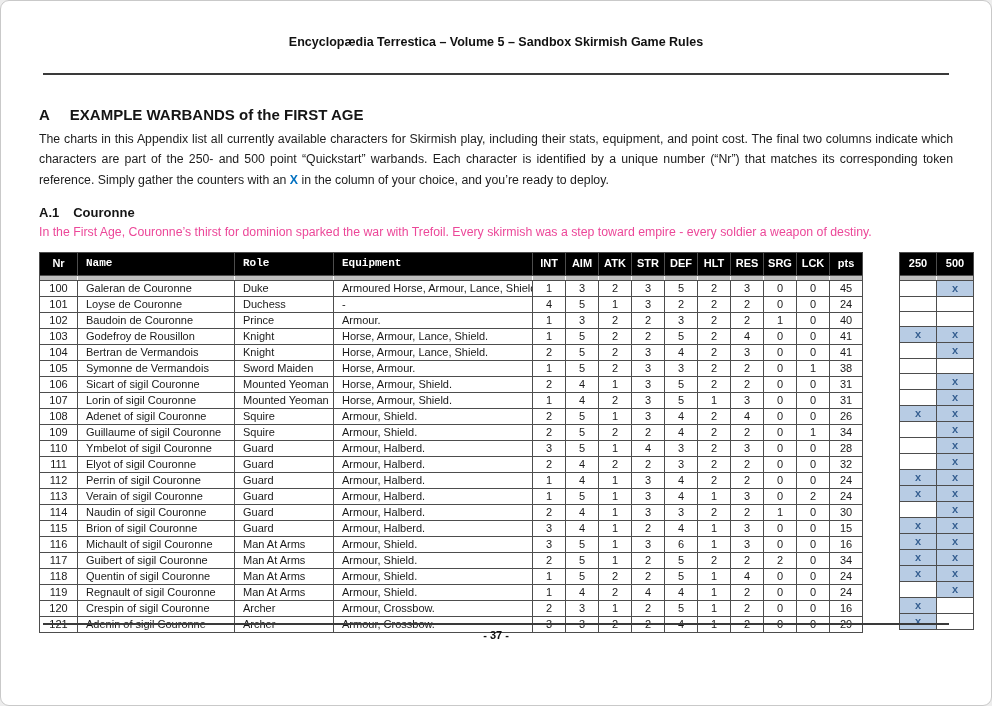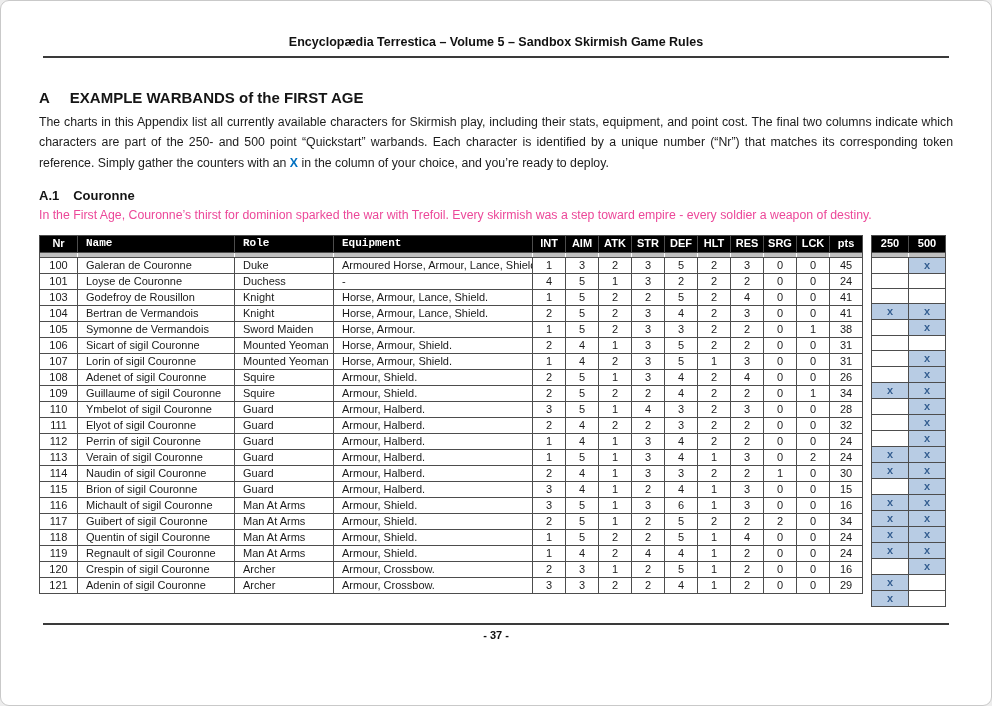--- a/index.html
+++ b/index.html
@@ -6,43 +6,43 @@
   html, body { background: #ededed; }
   body { font-family: "Liberation Sans", sans-serif; }
   .page {
     width: 992px; height: 706px; background: #ffffff;
     border: 1px solid #c9c9c9; border-radius: 9px;
     position: relative; overflow: hidden; margin: 0 auto;
   }
   .running-header {
     margin: 34px 42px 0 42px;
     text-align: center; font-weight: 700; font-size: 12.5px; color: #111;
-    border-bottom: 2px solid #3a3a3a; padding-bottom: 7px;
+    border-bottom: 2px solid #3a3a3a; padding-bottom: 24px;
   }
   .content { margin: 0 38px; }
   .section-heading {
     display: flex; gap: 20px; margin-top: 31px;
     font-size: 15px; font-weight: 700; color: #151515;
   }
   .intro {
     margin-top: 6px; font-size: 12.3px; line-height: 1.65;
     text-align: justify; color: #1c1c1c;
   }
   .intro .blue-x { font-weight: 700; }
   .subsection-heading {
     display: flex; gap: 14px; margin-top: 15px;
     font-size: 13px; font-weight: 700; color: #151515;
   }
   .subsection-body { margin-top: 5px; font-size: 12.3px; color: #ec4899; }
   .table-area { margin-top: 13px; display: flex; gap: 8px; align-items: flex-start; }
   table { border-collapse: collapse; table-layout: fixed; font-size: 11px; color: #1a1a1a; }
   .main-table { width: 823px; }
-  .qs-table { width: 74px; }
+  .qs-table { width: 74px; margin-left: 28px; }
   td, th { border: 1px solid #4d4d4d; height: 15px; line-height: 13px; padding: 1px 4px; overflow: hidden; white-space: nowrap; }
-  th { background: #000; color: #fff; font-weight: 700; height: 17px; }
+  th { background: #000; color: #fff; font-weight: 700; height: 23px; }
   th.left { text-align: left; padding-left: 8px; font-family: Liberation Mono, monospace; }
   th.center { text-align: center; }
   td.left { text-align: left; padding-left: 8px; }
   td.center { text-align: center; }
   tr.spacer td {
     height: 5px; padding: 0; background: #bfbfbf;
     border-left: 1px solid #fff; border-right: 1px solid #fff;
     border-top: 1px solid #000; border-bottom: 1px solid #4d4d4d;
   }
   tr.spacer td:first-child { border-left: 1px solid #4d4d4d; }
@@ -159,20 +159,36 @@
               <td class="center">1</td>
               <td class="center">3</td>
               <td class="center">2</td>
               <td class="center">2</td>
               <td class="center">2</td>
               <td class="center">0</td>
               <td class="center">0</td>
               <td class="center">24</td>
             </tr>
             <tr>
+              <td class="center">102</td>
+              <td class="left">Baudoin de Couronne</td>
+              <td class="left">Prince</td>
+              <td class="left">Armour.</td>
+              <td class="center">1</td>
+              <td class="center">3</td>
+              <td class="center">2</td>
+              <td class="center">2</td>
+              <td class="center">3</td>
+              <td class="center">2</td>
+              <td class="center">2</td>
+              <td class="center">1</td>
+              <td class="center">0</td>
+              <td class="center">40</td>
+            </tr>
+            <tr>
               <td class="center">103</td>
               <td class="left">Godefroy de Rousillon</td>
               <td class="left">Knight</td>
               <td class="left">Horse, Armour, Lance, Shield.</td>
               <td class="center">1</td>
               <td class="center">5</td>
               <td class="center">2</td>
               <td class="center">2</td>
               <td class="center">5</td>
               <td class="center">2</td>

